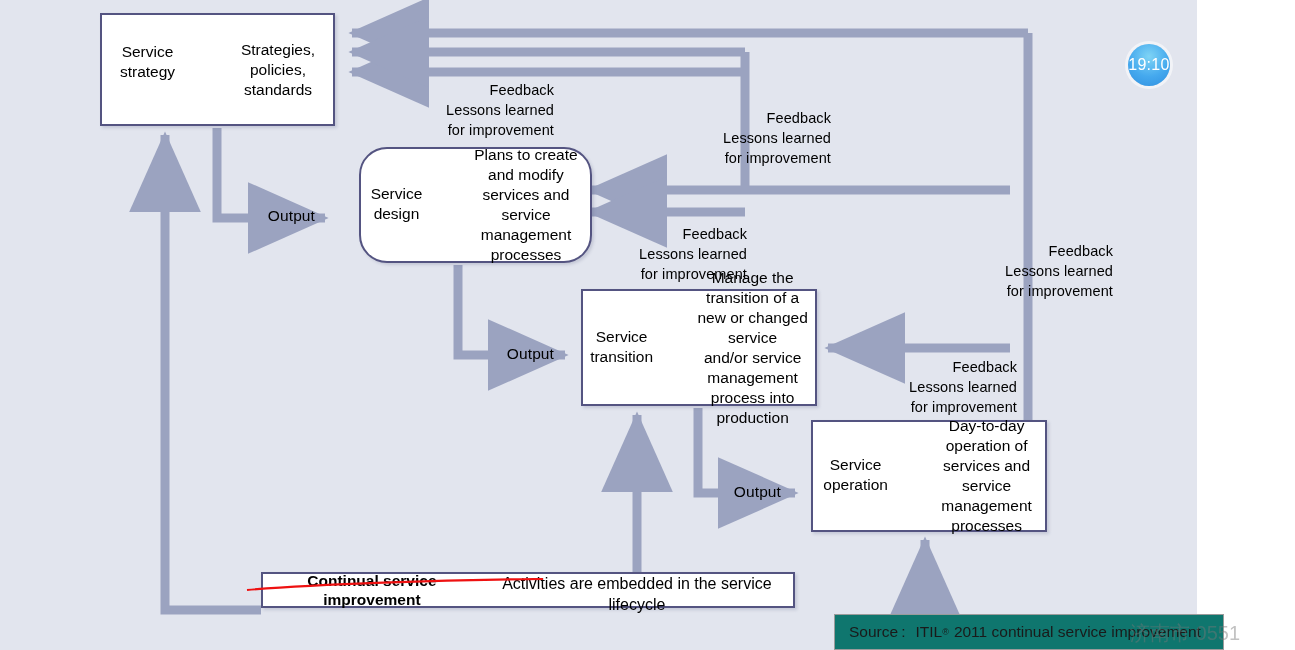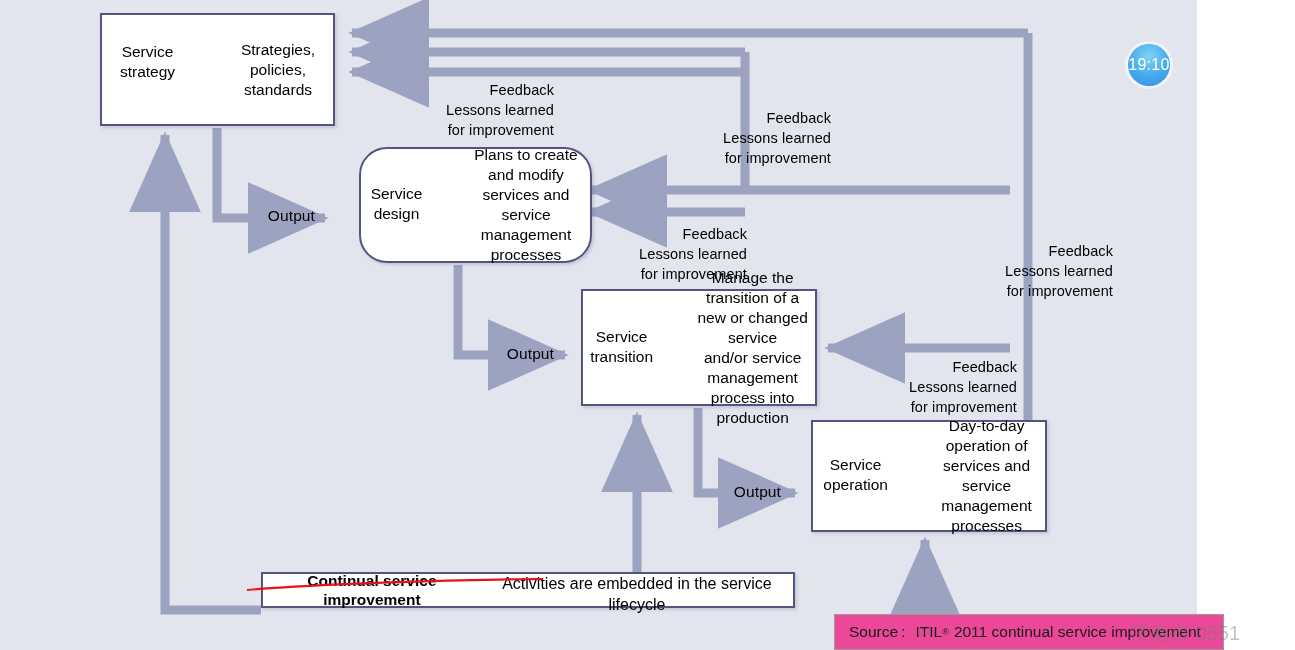--- a/index.html
+++ b/index.html
@@ -76,21 +76,21 @@
     text-align: right;
     white-space: pre-line;
     letter-spacing: .1px;
   }
   .out-label { font-size: 15.5px; }
 
   #source-box {
     position: absolute;
     left: 834px; top: 614px;
     width: 390px; height: 36px;
-    background: #ec4899;
+    background: #0f766e;
     border: 1px solid #9b9b9b;
     box-sizing: border-box;
     display: flex; align-items: center;
     padding-left: 14px;
     font-size: 15.5px;
     color: #1a1a1a;
   }
   #source-box sup { font-size: 9px; vertical-align: super; }
 
   #clock-badge {

